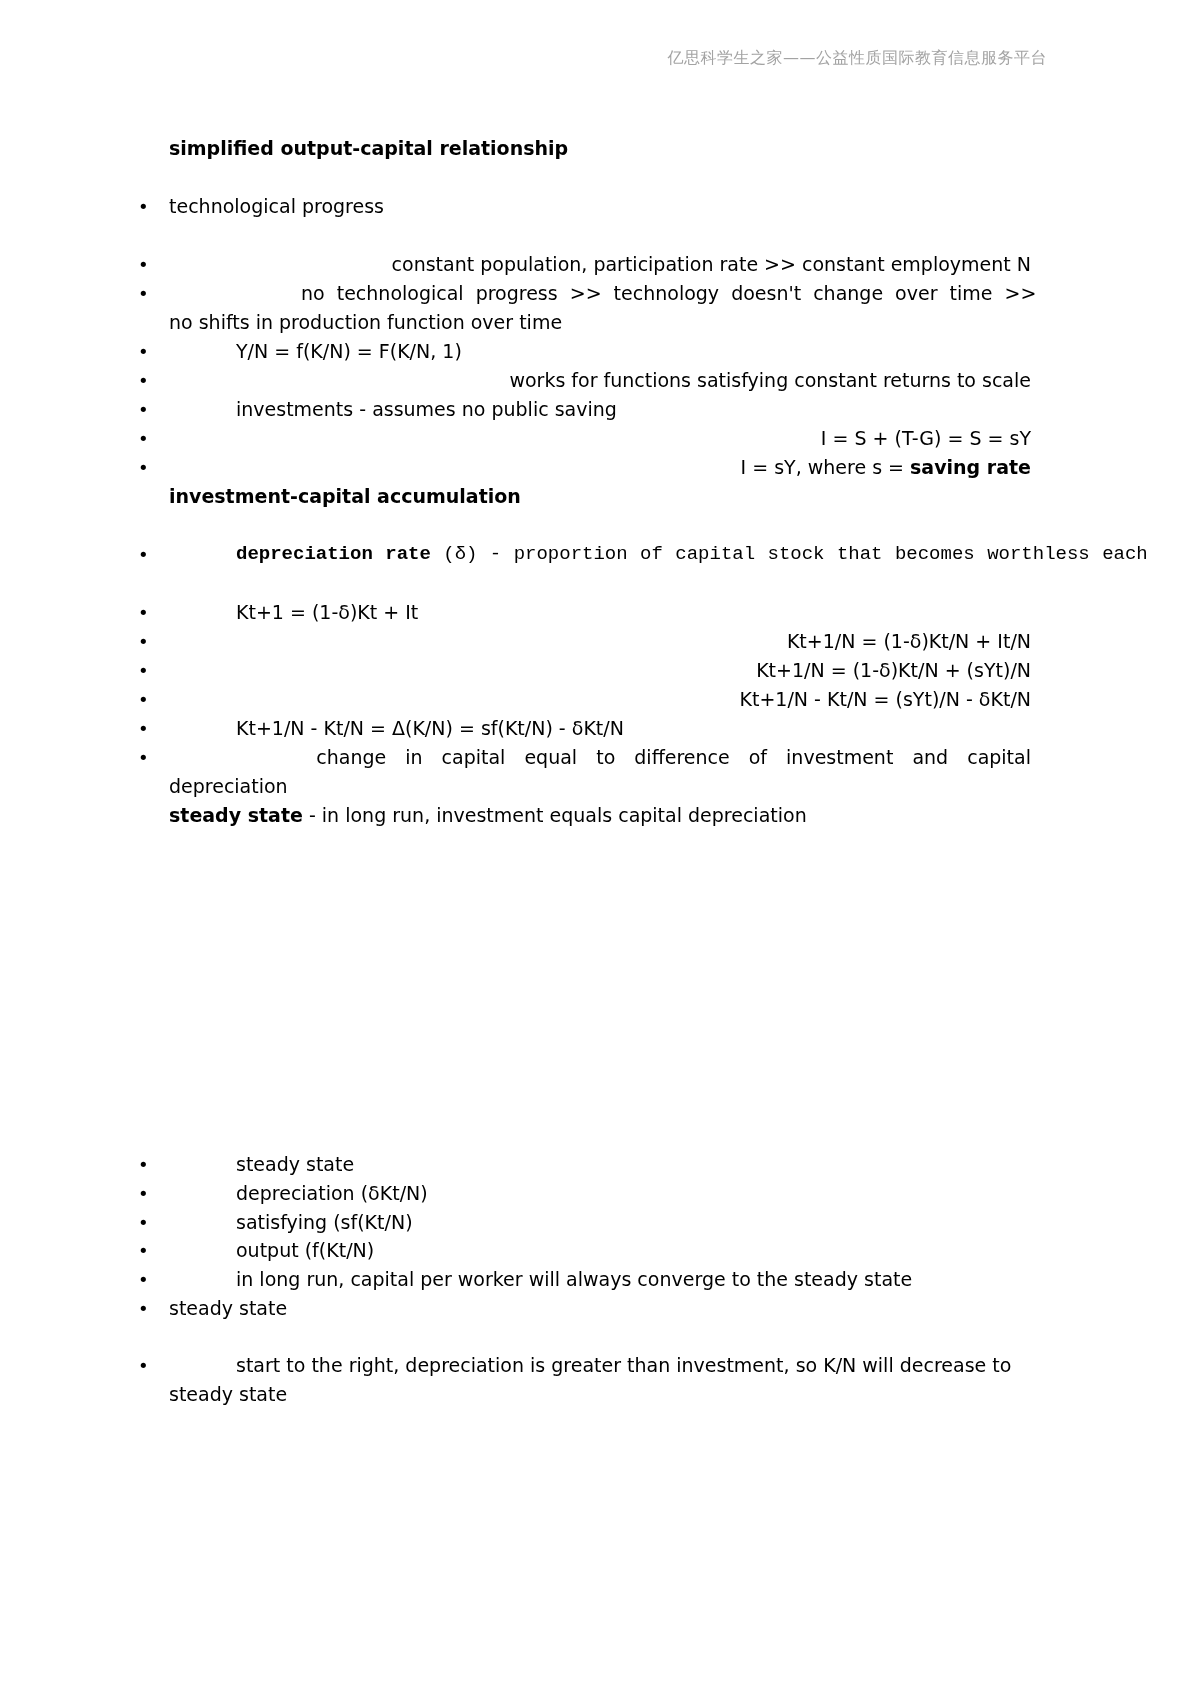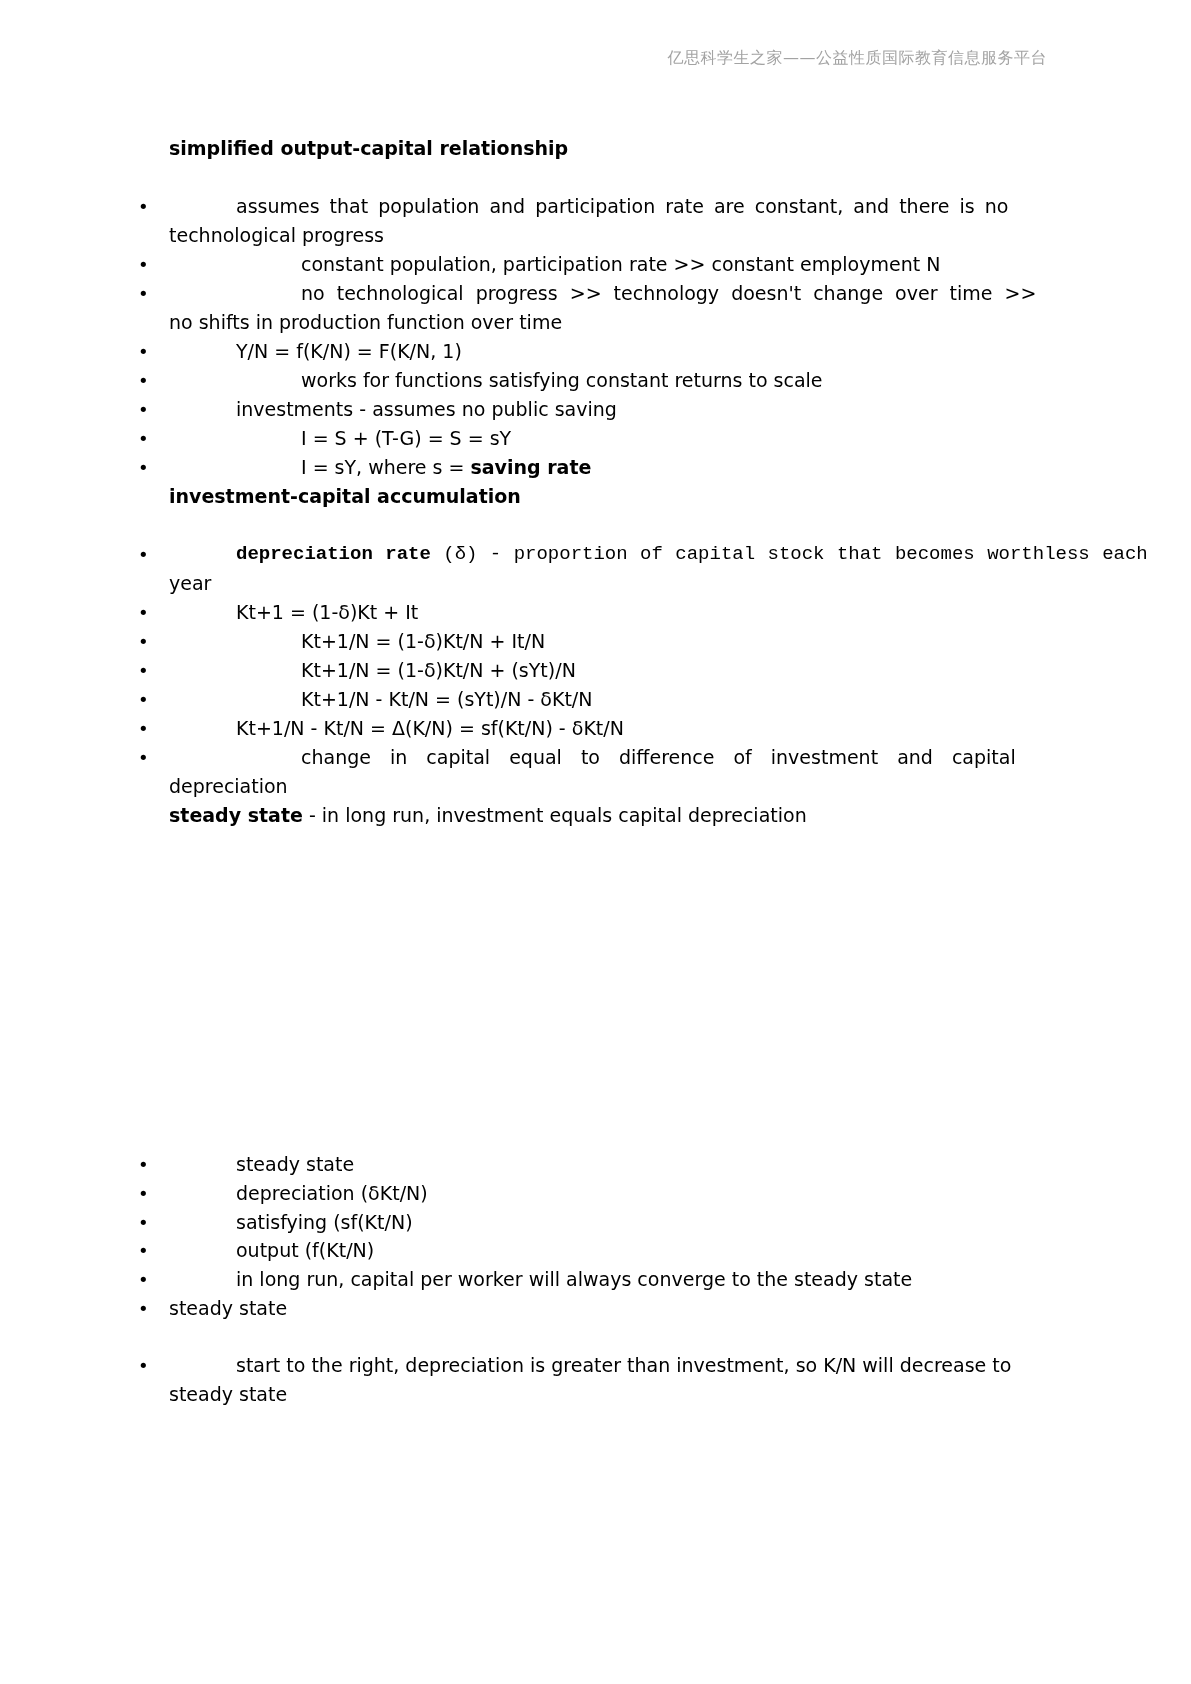--- a/index.html
+++ b/index.html
@@ -4,21 +4,21 @@
 <style>
   html,body{margin:0;padding:0;background:#fff;}
   .page{position:relative;width:1191px;height:1429px;background:#ffffff;
         font-family:"DejaVu Sans",sans-serif;color:#000;overflow:hidden;}
   .hdr{position:absolute;top:48px;right:144px;font-size:16px;color:#a3a3a3;letter-spacing:0.5px;}
   .ftr{position:absolute;top:1570px;right:144px;font-size:16px;color:#b91c1c;}
   .content{position:absolute;left:168px;top:0;width:862px;font-size:19px;}
   .blk{position:absolute;left:1px;width:862px;}
   .l{line-height:29px;white-space:nowrap;}
   .f1{padding-left:67px;}
-  .f2{padding-left:132px;}
+  .f2{padding-left:132px;text-align:right;}
   .ws1{word-spacing:1px;font-family:Liberation Mono, monospace;}
   .ws4{word-spacing:4px;}
   .ws6{word-spacing:6px;}
   .ws13{word-spacing:13px;}
   .b{font-weight:bold;}
   .hd{font-weight:bold;}
   .bullet{position:absolute;left:-31px;top:0;line-height:29px;font-size:18px;}
   .figure{position:absolute;left:0;top:840px;width:862px;height:300px;background:#ffffff;}
 </style>
 </head>
@@ -29,21 +29,20 @@
   <div class="hdr">亿思科学生之家——公益性质国际教育信息服务平台</div>
 
   <div class="content">
 
     <div class="blk hd" style="top:134px">
       <div class="l"><span>simplified output-capital relationship</span></div>
     </div>
 
     <div class="blk" style="top:192px">
       <span class="bullet">•</span>
-      <div class="l f1 ws4"><span>assumes that population and participation rate are constant, and there is no</span></div>
       <div class="l"><span>technological progress</span></div>
     </div>
 
     <div class="blk" style="top:250px">
       <span class="bullet">•</span>
       <div class="l f2"><span>constant population, participation rate &gt;&gt; constant employment N</span></div>
     </div>
 
     <div class="blk" style="top:279px">
       <span class="bullet">•</span>
@@ -80,21 +79,20 @@
 
     <div class="blk hd" style="top:482px">
       <div class="l"><span>investment-capital accumulation</span></div>
     </div>
 
     <div class="blk" style="top:540px">
       <span class="bullet">•</span>
       <div class="l f1 ws1">
         <span class="b">depreciation rate</span><span> (δ) - proportion of capital stock that becomes worthless each</span>
       </div>
-      <div class="l"><span>year</span></div>
     </div>
 
     <div class="blk" style="top:598px">
       <span class="bullet">•</span>
       <div class="l f1"><span>Kt+1 = (1-δ)Kt + It</span></div>
     </div>
 
     <div class="blk" style="top:627px">
       <span class="bullet">•</span>
       <div class="l f2"><span>Kt+1/N = (1-δ)Kt/N + It/N</span></div>

